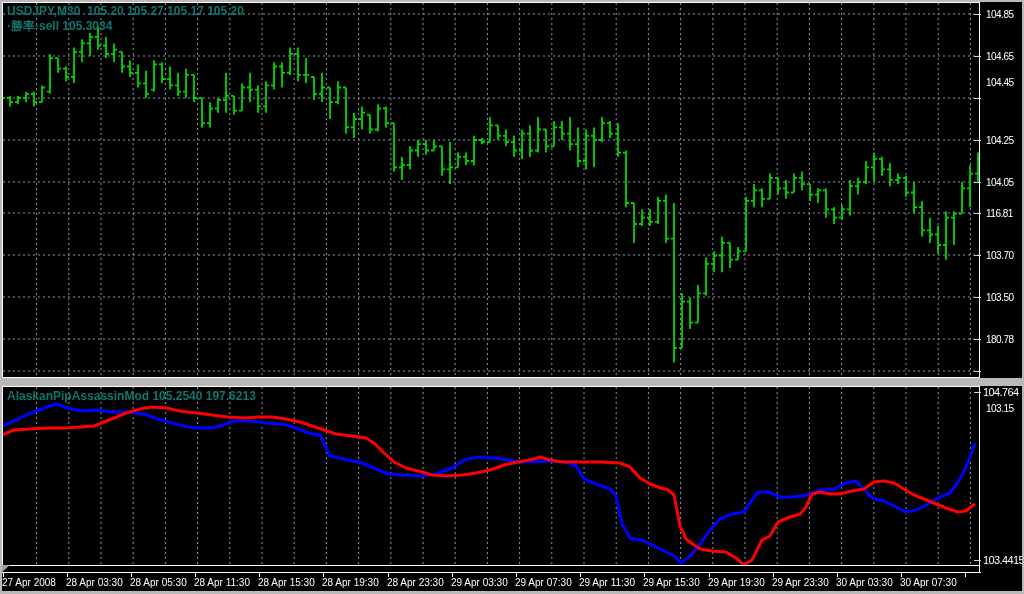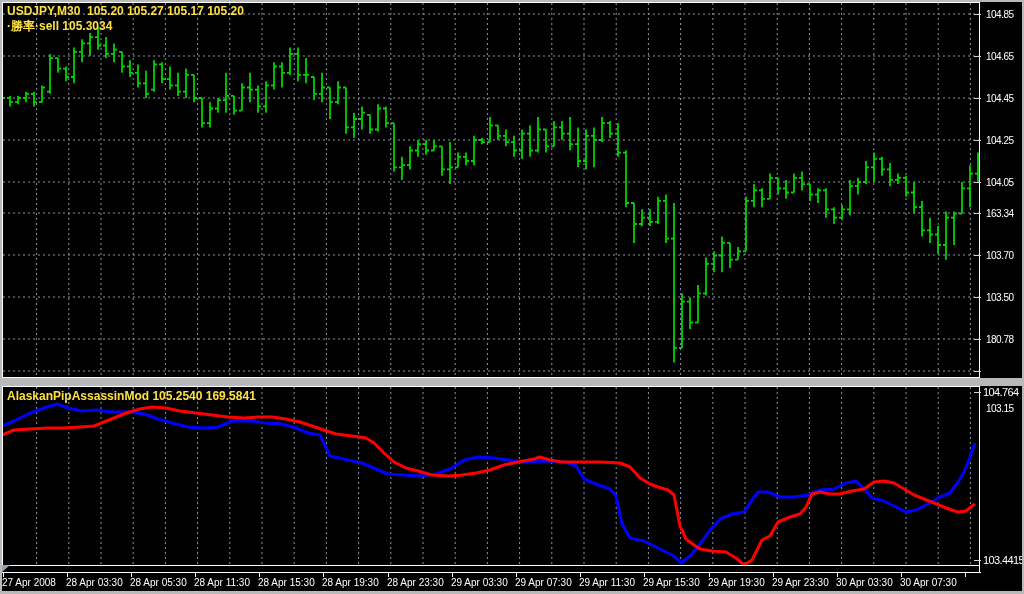--- a/index.html
+++ b/index.html
@@ -8,21 +8,21 @@
   .frame{position:absolute;left:0;top:0;width:1020px;height:589px;
          border:2px solid #b9b9b9;border-bottom-width:3px;pointer-events:none;z-index:50;}
   .panel{position:absolute;background:#000;border:1px solid #fff;box-sizing:content-box;}
   .panel.main{left:2px;top:2px;width:976px;height:374px;}
   .panel.ind{left:2px;top:386px;width:976px;height:178px;}
   .splitter{position:absolute;left:0;top:378px;width:1024px;height:8px;background:#b9b9b9;z-index:8;}
   svg{position:absolute;display:block;}
   #mainSvg{left:3px;top:3px;width:976px;height:374px;}
   #indSvg{left:3px;top:387px;width:976px;height:178px;}
   .grid{stroke:#8b98a6;stroke-width:1;stroke-dasharray:2 3;}
-  .title1,.title2,.ind-title{position:absolute;left:7px;color:#fde047;font-size:12px;
+  .title1,.title2,.ind-title{position:absolute;left:7px;color:#0f766e;font-size:12px;
        font-weight:bold;z-index:10;white-space:pre;}
   .title1{top:4px;}
   .title2{top:18px;}
   .ind-title{top:389px;}
   #priceScale{position:absolute;left:976px;top:0;width:48px;height:594px;z-index:6;}
   .plabel{position:absolute;left:10px;color:#fff;font-size:10px;letter-spacing:-0.5px;
           transform:translateY(-50%);white-space:nowrap;}
   .plabel.small{font-size:11px;letter-spacing:-0.6px;left:7px;}
   .ptick{position:absolute;left:-2px;width:7px;height:1px;background:#ccd5dd;}
   .scale-stub{position:absolute;left:979px;top:566px;width:1px;height:7px;background:#fff;z-index:6;}
@@ -117,35 +117,35 @@
       <line x1="906.0" y1="387" x2="906.0" y2="565" class="grid"></line>
       <line x1="938.2" y1="387" x2="938.2" y2="565" class="grid"></line>
       <line x1="970.4" y1="387" x2="970.4" y2="565" class="grid"></line>
       <polyline points="0,427 14,421 28,414 44,408 57,404 68,408 82,411 96,410 112,412 128,412 144,414 158,419 172,423 188,427 204,428 218,427 232,421 250,421 266,423 282,424 296,428 308,433 320,435 330,456 348,460 362,463 376,469 388,474 404,475 420,476 436,474 452,468 464,460 478,457 494,458 508,460 520,462 548,461 566,462 576,466 584,479 596,484 610,489 616,496 622,524 630,538 644,541 656,547 666,552 674,556 681,563 690,556 700,544 710,530 720,519 732,514 744,512 752,500 758,492 768,492 780,497 794,497 808,495 820,490 834,489 846,483 856,481 864,489 872,498 884,501 896,507 906,512 916,510 928,504 940,497 950,493 958,482 964,472 970,457 975,443" stroke="#0000ff" stroke-width="3" fill="none" stroke-linejoin="round"></polyline>
       <polyline points="0,436 14,430 30,429 48,428 64,428 80,427 94,426 104,422 114,418 126,413 140,409 152,407 166,408 180,411 196,413 212,415 228,417 244,418 258,417 272,417 286,419 300,422 312,426 324,430 336,434 352,436 366,438 374,443 384,453 394,462 406,468 418,471 432,475 448,476 462,475 476,473 490,470 504,465 518,462 534,459 540,457 550,460 562,462 600,462 620,463 630,467 640,478 650,484 658,487 668,490 674,495 680,526 686,539 694,545 700,549 712,551 726,552 736,558 744,565 752,560 762,540 770,536 778,522 790,517 800,514 806,507 812,494 820,492 830,494 840,494 852,491 864,489 874,482 884,481 894,483 904,489 914,495 924,499 934,503 946,508 958,512 966,511 972,506 975,504" stroke="#ff0000" stroke-width="3" fill="none" stroke-linejoin="round"></polyline>
     </g>
   </svg>
 
 <div class="title1">USDJPY,M30  105.20 105.27 105.17 105.20</div>
 <div class="title2">·勝率·sell 105.3034</div>
-<div class="ind-title">AlaskanPipAssassinMod 105.2540 169.5841</div>
+<div class="ind-title">AlaskanPipAssassinMod 105.2540 197.6213</div>
 
 <div id="priceScale">
     <div class="ptick" style="top: 14px;"></div>
     <div class="plabel" style="top: 14px;">104.85</div>
     <div class="ptick" style="top: 56px;"></div>
     <div class="plabel" style="top: 56px;">104.65</div>
     <div class="ptick" style="top: 98px;"></div>
-    <div class="plabel" style="top: 98px;">104.45</div>
+    <div class="plabel" style="top: 82px;">104.45</div>
     <div class="ptick" style="top: 140px;"></div>
     <div class="plabel" style="top: 140px;">104.25</div>
     <div class="ptick" style="top: 182px;"></div>
     <div class="plabel" style="top: 182px;">104.05</div>
     <div class="ptick" style="top: 213px;"></div>
-    <div class="plabel" style="top: 213px;">163.34</div>
+    <div class="plabel" style="top: 213px;">116.81</div>
     <div class="ptick" style="top: 255px;"></div>
     <div class="plabel" style="top: 255px;">103.70</div>
     <div class="ptick" style="top: 297px;"></div>
     <div class="plabel" style="top: 297px;">103.50</div>
     <div class="ptick" style="top: 339px;"></div>
     <div class="plabel" style="top: 339px;">180.78</div>
     <div class="ptick" style="top: 371px;"></div>
     <div class="plabel" style="top: 371px; margin-top: 37px;">103.15</div>
     <div class="ptick" style="top: 392px;"></div>
     <div class="plabel small" style="top: 392px;">104.764</div>

